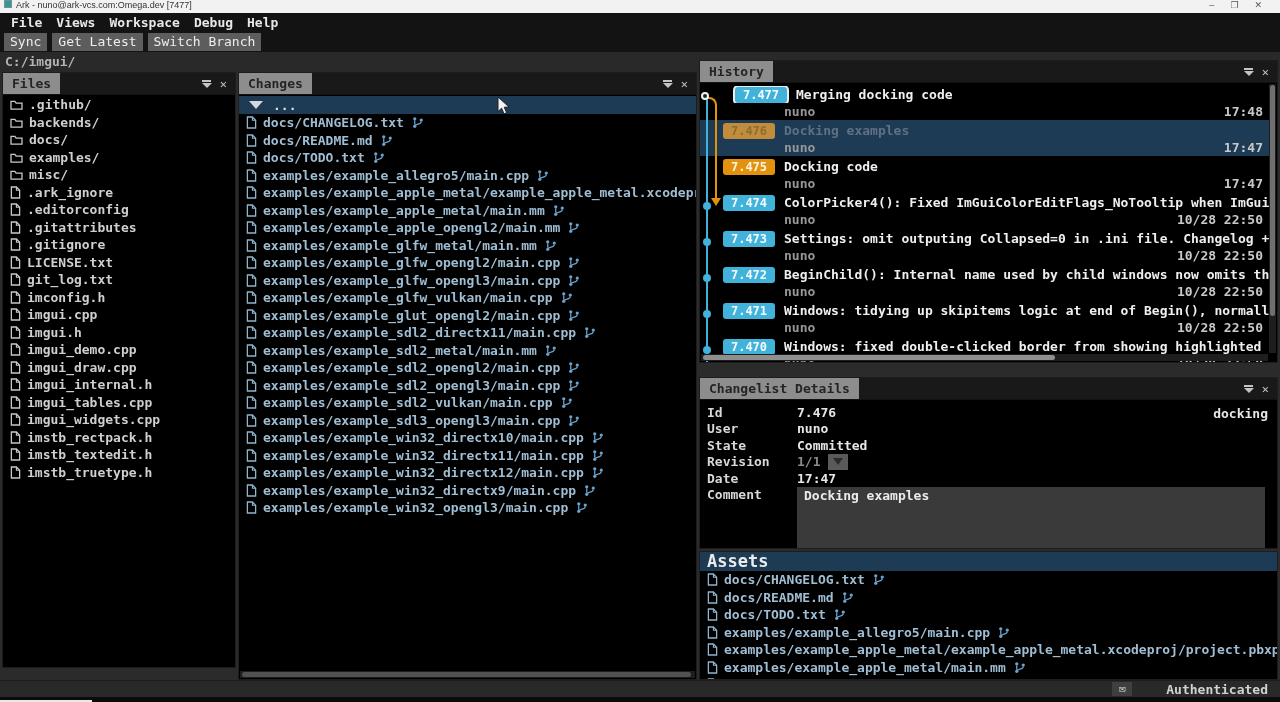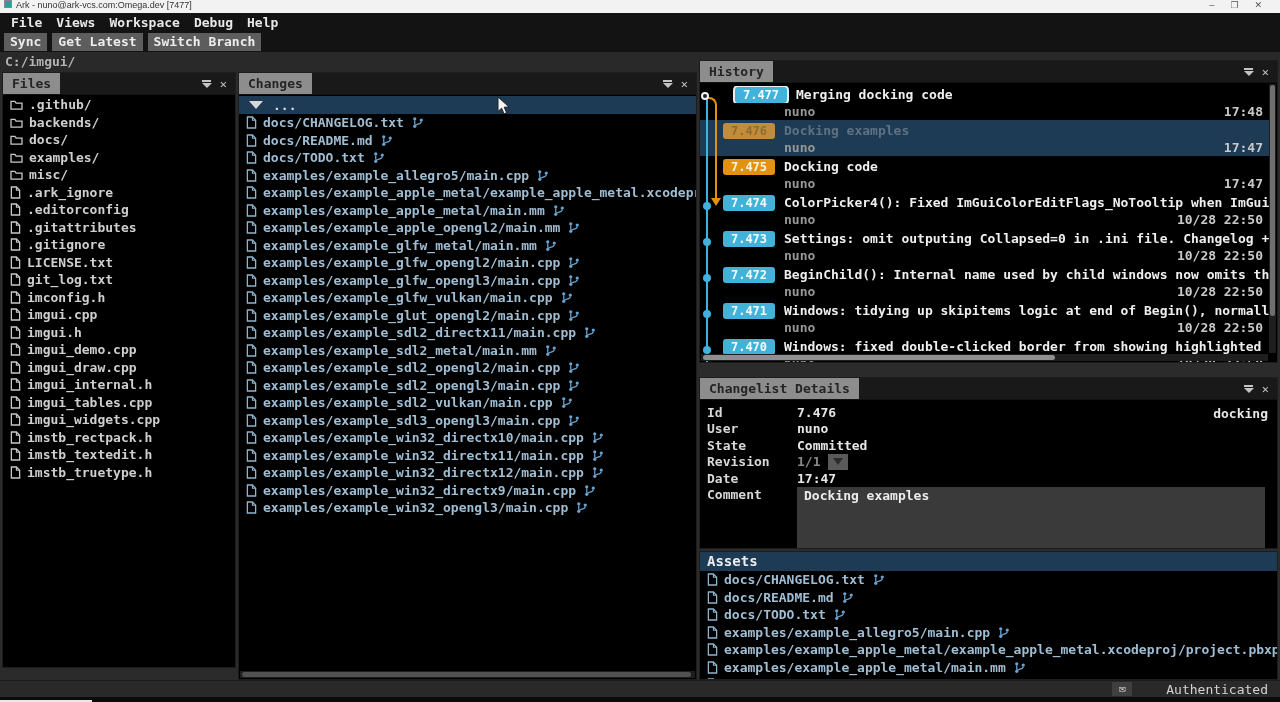--- a/index.html
+++ b/index.html
@@ -17,21 +17,21 @@
   .titlebar-title { flex:1; white-space:nowrap; overflow:hidden; }
   .win-controls { display:flex; gap:16px; padding-right:14px; color:#555; font-size:9px; }
   .win-controls span { cursor:default; }
 
   
   .menubar { position:absolute; top:13px; left:0; width:100%; height:19px; background:#131313;
     display:flex; align-items:center; padding-left:4px; }
   .menu-item { color:#e8e8e8; font-size:13px; font-weight:600; padding:0 7px; }
   .toolbar { position:absolute; top:32px; left:0; width:100%; height:20px; background:#131313;
     display:flex; align-items:center; gap:5px; padding-left:4px; }
-  .tb-btn { background:#5d5d5d; color:#ededed; font-size:13px; font-weight:700;
+  .tb-btn { background:#5d5d5d; color:#ededed; font-size:13px; font-weight:400;
     padding:0 6px; height:18px; line-height:18px; border:0; font-family:inherit; }
   .pathbar { position:absolute; top:52px; left:0; width:100%; height:20px; background:#292929;
     color:#b3b3b3; font-size:13px; line-height:20px; padding-left:5px; font-weight:600; }
 
   
   .panel { position:absolute; background:#000000; border:1px solid #1d1d1d; overflow:hidden; }
   .panel-header { position:absolute; top:0; left:0; right:0; height:22px; background:#191919;
     border-bottom:1px solid #121212; display:flex; align-items:stretch; }
   .panel-tab { background:#8d8d8d; color:#242424; font-size:13px; font-weight:700;
     padding:0 9px; display:flex; align-items:center; margin-right:2px; }
@@ -119,30 +119,30 @@
   .combo-btn { width:20px; height:16px; background:#5a5a5a; display:flex;
     align-items:center; justify-content:center; }
   .combo-btn .tri { width:0; height:0; border-left:5px solid transparent;
     border-right:5px solid transparent; border-top:7px solid #2b2b2b; }
   .comment-row { align-items:flex-start; height:auto; }
   .comment-box { margin-left:0; width:468px; height:63px; background:#3a3a3a;
     color:#ececec; font-weight:700; padding:1px 7px; }
 
   
   .assets-header { position:absolute; top:0; left:0; right:0; height:19px; background:#1d3b55;
-    color:#ececec; font-size:14px; font-weight:700; line-height:19px; padding-left:7px; }
+    color:#ececec; font-size:17px; font-weight:700; line-height:19px; padding-left:7px; }
   #assets-list { top:19px; }
 
   
   .statusbar { position:absolute; left:0; top:680px; width:100%; height:17px; background:#292929;
     border-top:1px solid #1c1c1c; display:flex; align-items:center; justify-content:flex-end;
     gap:34px; padding-right:12px; }
   .mail-box { width:20px; height:14px; background:#3f3f3f; display:flex; align-items:center;
     justify-content:center; color:#d8d8d8; font-size:11px; line-height:14px; }
-  .status-text { color:#d2d2d2; font-size:13px; font-weight:400; }
+  .status-text { color:#d2d2d2; font-size:13px; font-weight:700; }
   .bottom-strip { position:absolute; left:0; top:697px; width:100%; height:5px; background:#0b0b0b; }
   .artifact-white { position:absolute; left:0; top:700px; width:92px; height:2px; background:#e9e9e9; }
 
   
   .cursor { position:absolute; left:497px; top:96px; z-index:50; }
 </style>
 </head>
 <body>
 
 <div class="app">

